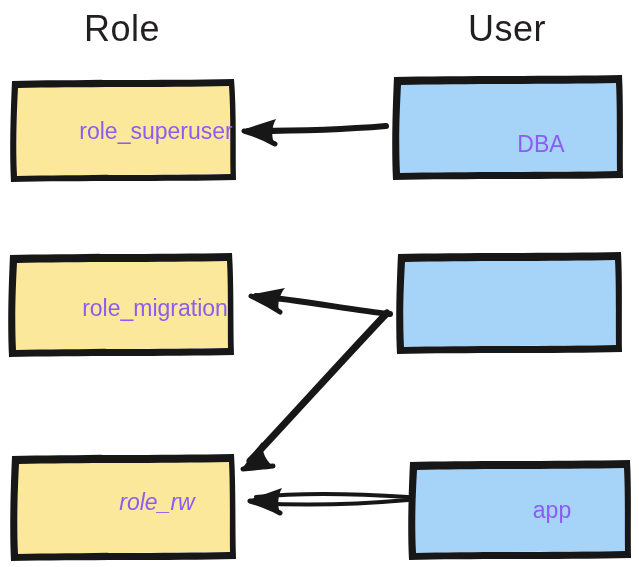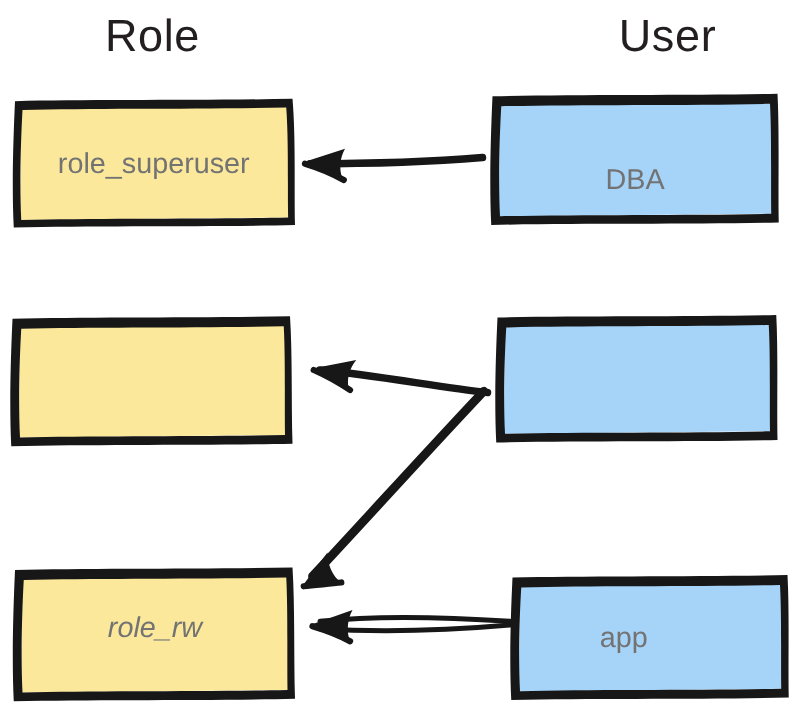--- a/index.html
+++ b/index.html
@@ -30,31 +30,32 @@
     position: absolute;
     font-size: 36px;
     color: #231f20;
     font-family: "Liberation Sans", sans-serif;
     text-align: center;
     white-space: nowrap;
     transform: translateX(-50%);
     letter-spacing: 0.5px;
   }
   #title-role  { left: 122px; top: 8px; }
-  #title-user  { left: 534px; top: 8px; }
+  #title-user  { left: 507px; top: 8px; }
 
   .node-label {
     position: absolute;
     font-size: 23px;
-    color: #737373;
+    color: #8b5cf6;
     font-family: "Liberation Sans", sans-serif;
     white-space: nowrap;
     transform: translate(-50%, -50%);
     text-align: center;
     pointer-events: none;
+    margin-left: 33px;
   }
 </style>
 </head>
 <body>
 
 <div id="diagram-root">
 
   <svg id="diagram-svg" viewBox="0 0 639 567">
 
     <g>
@@ -152,16 +153,17 @@
       <path d="M 250 501 C 260 504, 271 508, 280 513" stroke="#171717" stroke-width="5" fill="none" stroke-linecap="round"></path>
     </g>
 
   </svg>
 
   <div class="col-title" id="title-role">Role</div>
   <div class="col-title" id="title-user">User</div>
 
   <div class="node-label" style="left:123px; top:131px;">role_superuser</div>
   <div class="node-label" style="left:508px; top:144px;">DBA</div>
+  <div class="node-label" style="left:122px; top:308px;">role_migration</div>
   <div class="node-label" style="left:124px; top:502px;font-style:italic;">role_rw</div>
-  <div class="node-label" style="left:499px; top:510px;">app</div>
+  <div class="node-label" style="left:519px; top:510px;">app</div>
 
 </div>
 
 </body></html>

